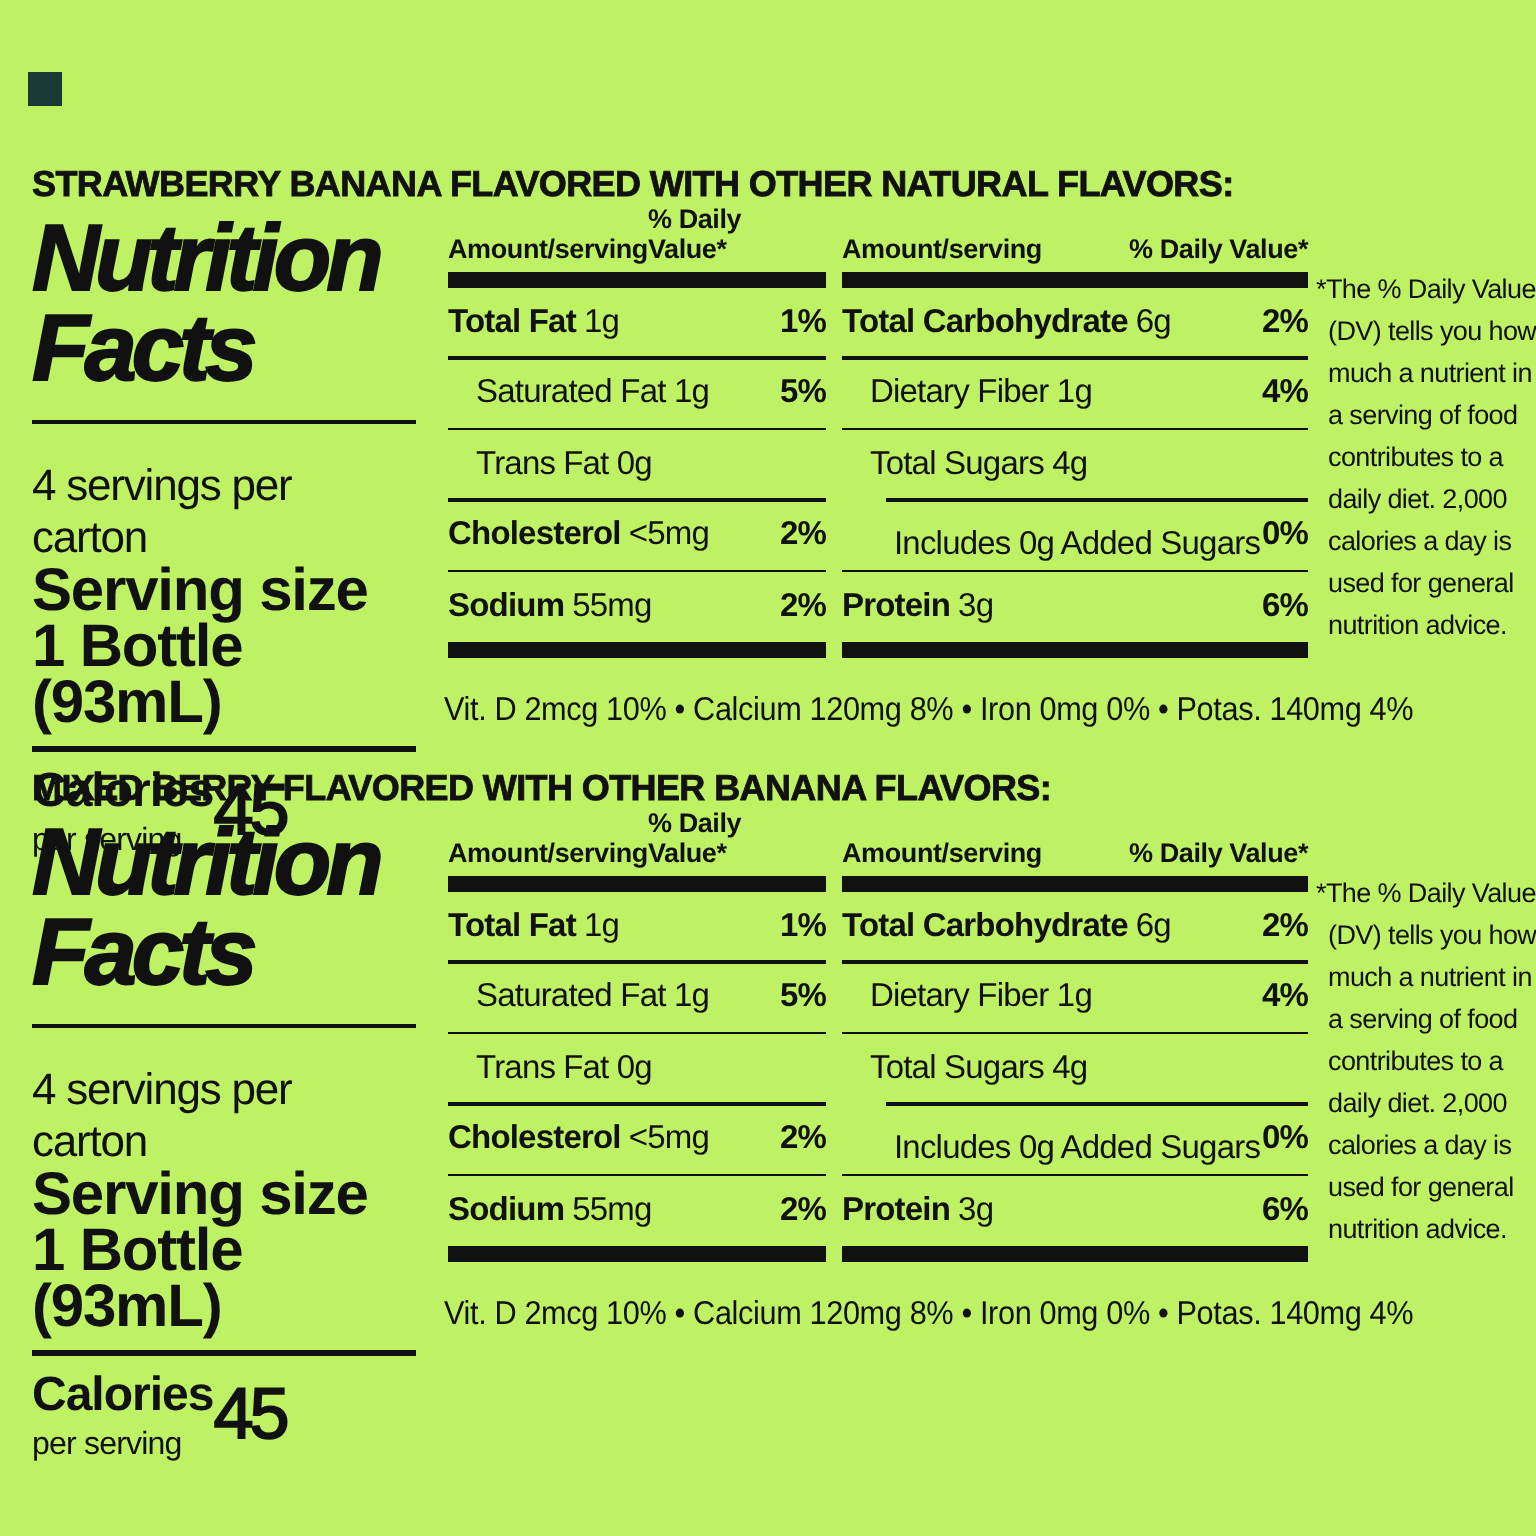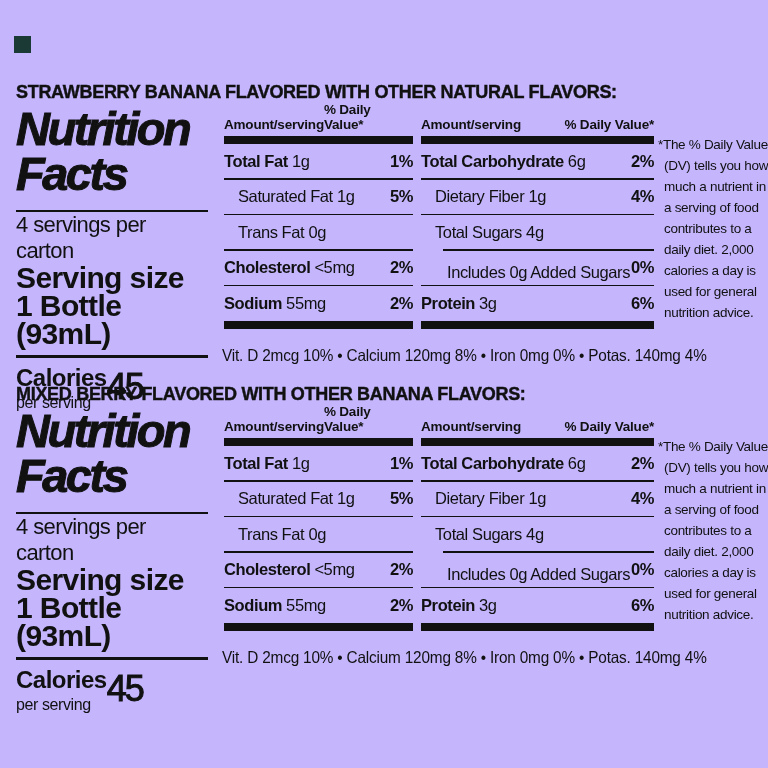--- a/index.html
+++ b/index.html
@@ -1,26 +1,26 @@
 <!DOCTYPE html>
 <html><head>
 <meta charset="utf-8">
 <style>
   html,body{margin:0;padding:0;background:#fff;}
-  .canvas{position:relative;width:768px;height:768px;background:#c4b5fd;overflow:hidden;
+  .canvas{position:relative;width:768px;height:768px;background:#bef264;overflow:hidden;
           font-family:"Liberation Sans","DejaVu Sans",sans-serif;color:#111;}
   .corner{position:absolute;left:14px;top:36px;width:17px;height:17px;background:#1b3a36;}
   .panel{position:absolute;left:16px;width:752px;height:300px;color:#111;}
   #panel-0{top:82px;} #panel-1{top:384px;}
   .flavor{position:absolute;top:0;left:0;font-size:18px;font-weight:700;letter-spacing:-0.3px;
           white-space:nowrap;-webkit-text-stroke:0.4px #111;}
   .leftcol{position:absolute;top:24px;left:0;width:192px;}
   .big-title{font-size:47px;font-weight:700;line-height:45px;letter-spacing:-2.5px;font-style:italic;-webkit-text-stroke:1px #111;}
   .rule1{height:2px;background:#111;margin-top:14px;}
-  .servings{font-size:22px;letter-spacing:-0.6px;margin-top:0;line-height:26px;}
+  .servings{font-size:22px;letter-spacing:-0.6px;margin-top:18px;line-height:26px;}
   .ssize{font-size:30px;font-weight:700;letter-spacing:-0.6px;line-height:28px;}
   .rule2{height:3px;background:#111;margin-top:7px;}
   .calrow{display:flex;justify-content:flex-start;align-items:flex-start;margin-top:7px;}
   .callabel{font-size:24px;font-weight:700;line-height:26px;letter-spacing:-0.5px;}
   .calsub{font-size:16px;font-weight:400;letter-spacing:-0.4px;line-height:18px;margin-top:3px;}
   .calval{font-size:36px;font-weight:400;line-height:44px;letter-spacing:-2px;-webkit-text-stroke:1px #111;}
   .ntable{position:absolute;top:30px;}
   .t1{left:208px;width:189px;} .t2{left:405px;width:233px;}
   .thead{display:flex;justify-content:space-between;align-items:flex-end;height:20px;
          font-size:13.5px;font-weight:700;letter-spacing:-0.2px;}

